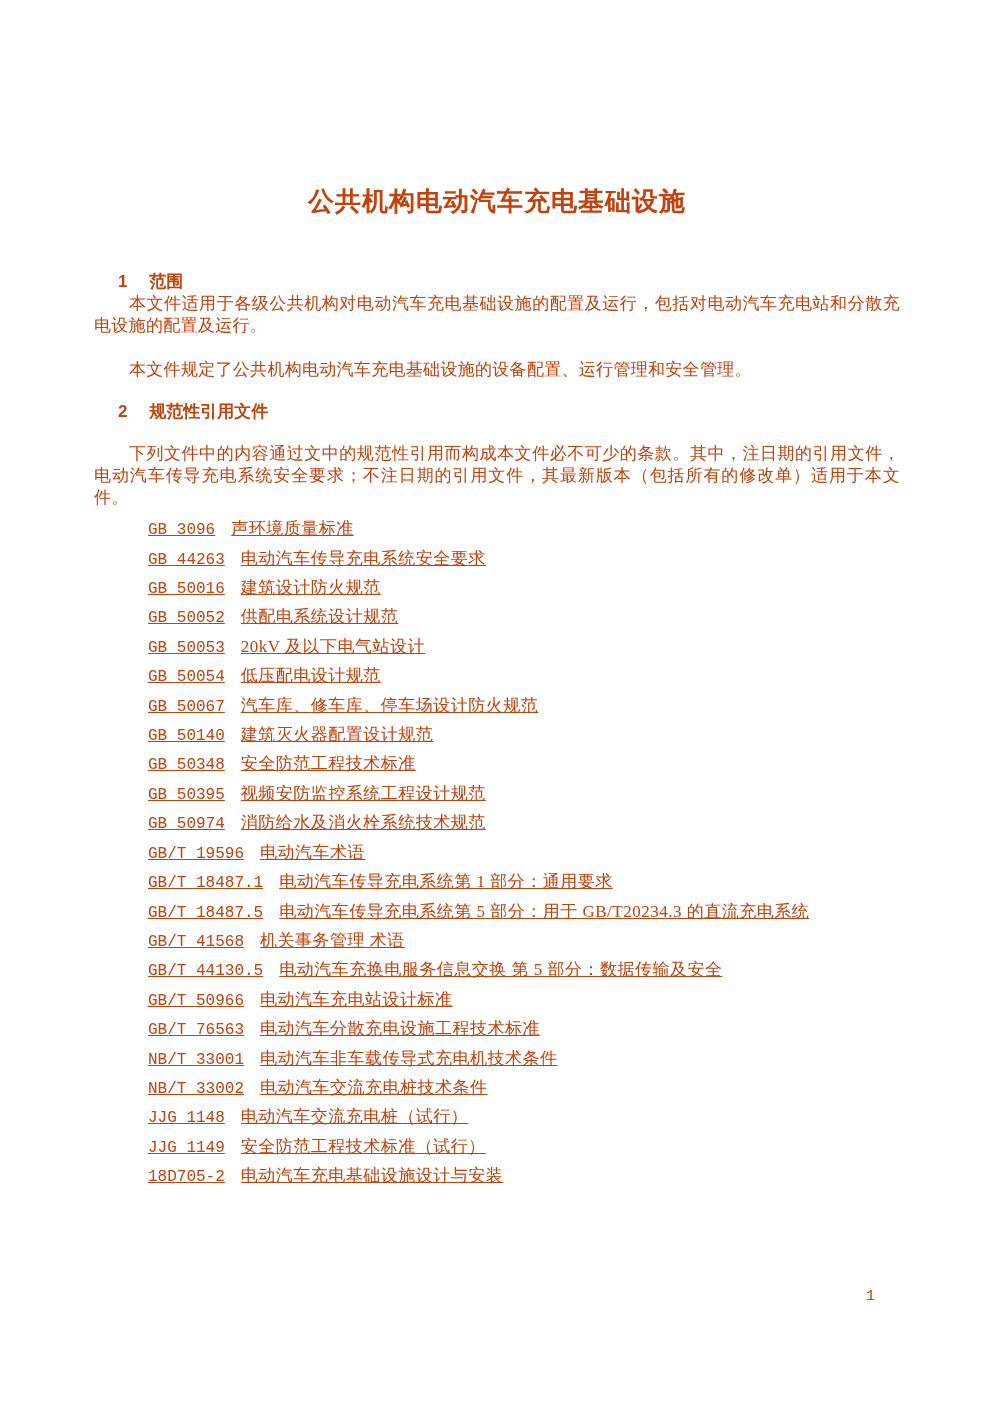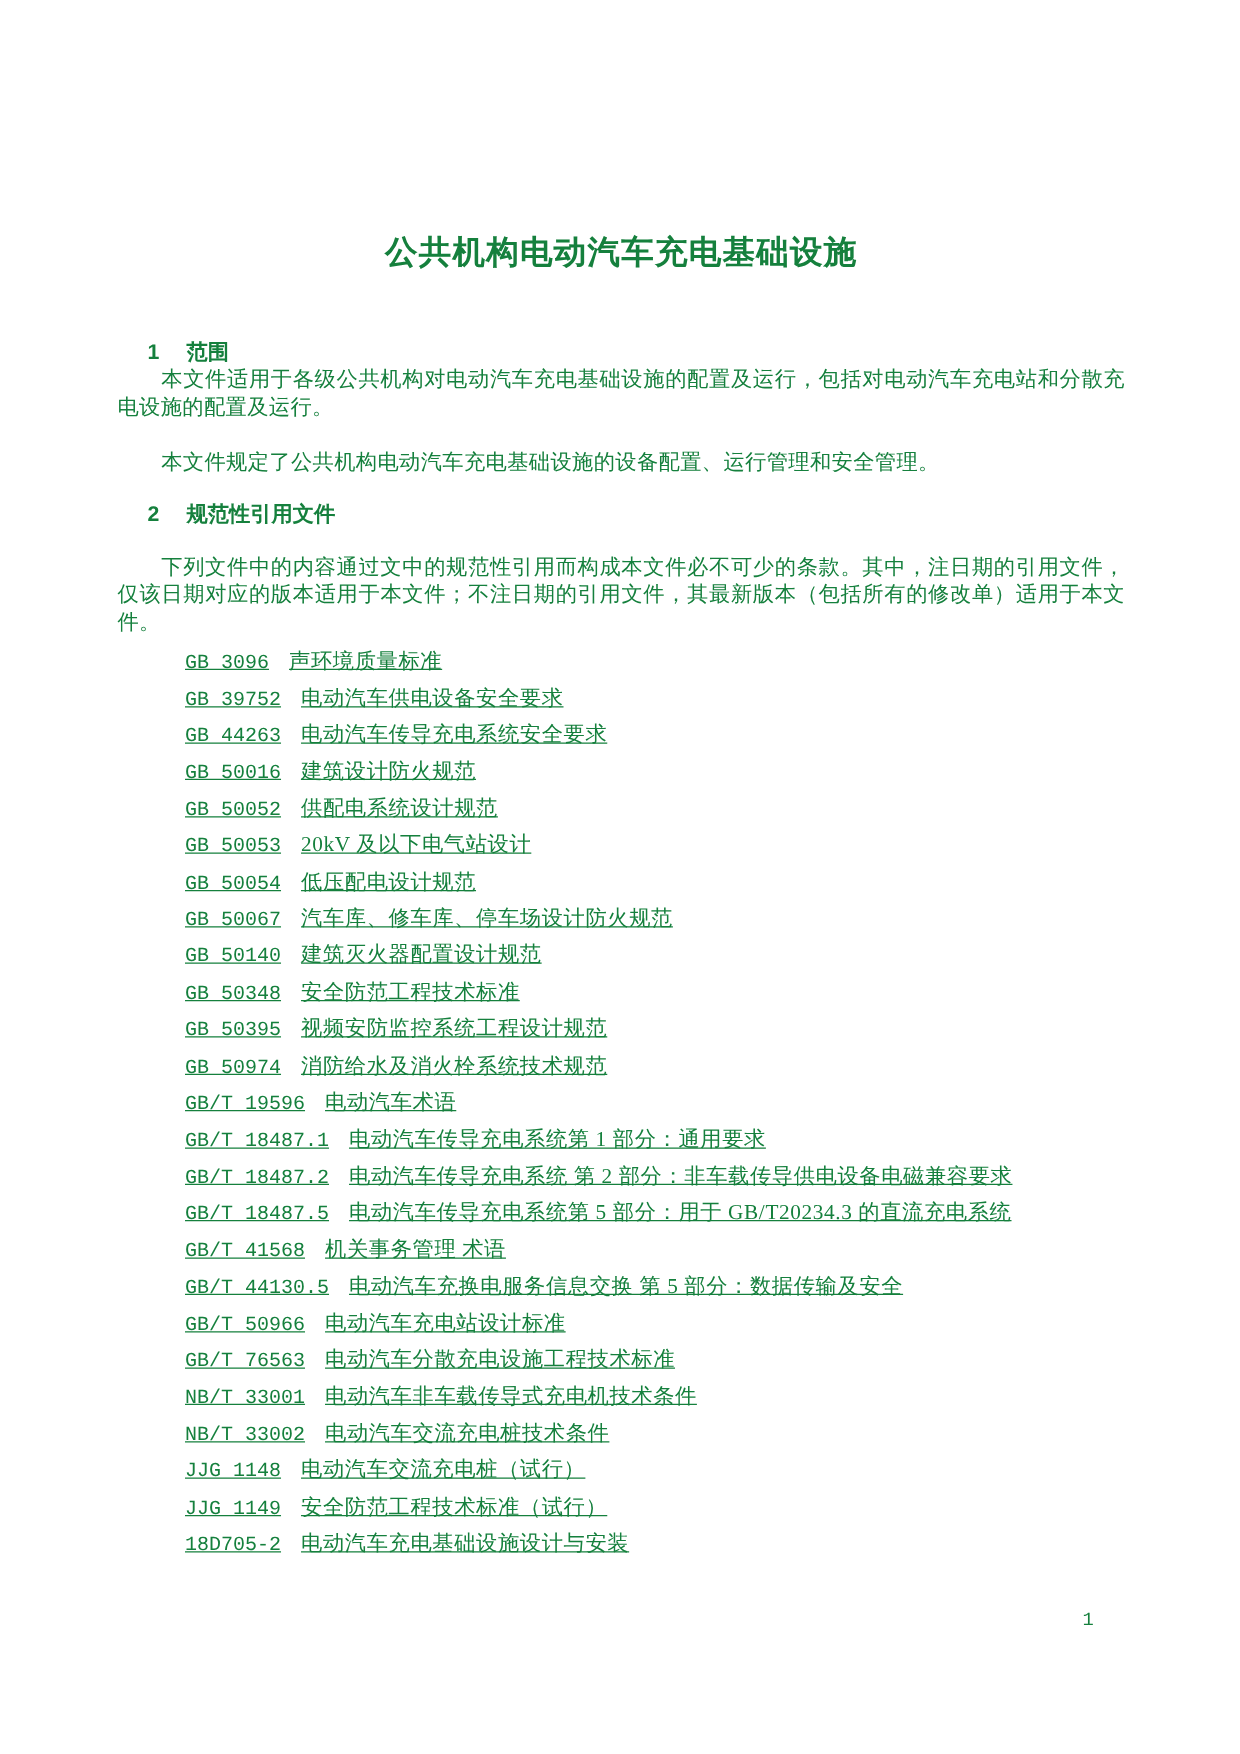--- a/index.html
+++ b/index.html
@@ -6,21 +6,21 @@
   html, body {
     margin: 0;
     padding: 0;
     background: #ffffff;
   }
   .page {
     position: relative;
     width: 992px;
     height: 1403px;
     background: #ffffff;
-    color: #15803d;
+    color: #c2410c;
     font-family: "Liberation Serif", "DejaVu Serif", serif;
     overflow: hidden;
   }
   .content {
     position: absolute;
     left: 94px;
     top: 0;
     width: 806px;
   }
   .doc-title {
@@ -99,28 +99,25 @@
 
     <p class="para">本文件适用于各级公共机构对电动汽车充电基础设施的配置及运行，包括对电动汽车充电站和分散充电设施的配置及运行。</p>
 
     <p class="para first">本文件规定了公共机构电动汽车充电基础设施的设备配置、运行管理和安全管理。</p>
 
     <div class="clause-heading clause-2">
       <span class="clause-num">2</span>
       <span class="clause-title">规范性引用文件</span>
     </div>
 
-    <p class="para intro">下列文件中的内容通过文中的规范性引用而构成本文件必不可少的条款。其中，注日期的引用文件，仅该日期对应的版本适用于本文件；不注日期的引用文件，其最新版本（包括所有的修改单）适用于本文件。</p>
+    <p class="para intro">下列文件中的内容通过文中的规范性引用而构成本文件必不可少的条款。其中，注日期的引用文件，电动汽车传导充电系统安全要求；不注日期的引用文件，其最新版本（包括所有的修改单）适用于本文件。</p>
 
     <ul class="ref-list">
         <li class="ref-item">
         <span class="ref-code">GB 3096</span><span class="ref-title">声环境质量标准</span>
-      </li>
-        <li class="ref-item">
-        <span class="ref-code">GB 39752</span><span class="ref-title">电动汽车供电设备安全要求</span>
       </li>
         <li class="ref-item">
         <span class="ref-code">GB 44263</span><span class="ref-title">电动汽车传导充电系统安全要求</span>
       </li>
         <li class="ref-item">
         <span class="ref-code">GB 50016</span><span class="ref-title">建筑设计防火规范</span>
       </li>
         <li class="ref-item">
         <span class="ref-code">GB 50052</span><span class="ref-title">供配电系统设计规范</span>
       </li>
@@ -143,23 +140,20 @@
         <span class="ref-code">GB 50395</span><span class="ref-title">视频安防监控系统工程设计规范</span>
       </li>
         <li class="ref-item">
         <span class="ref-code">GB 50974</span><span class="ref-title">消防给水及消火栓系统技术规范</span>
       </li>
         <li class="ref-item">
         <span class="ref-code">GB/T 19596</span><span class="ref-title">电动汽车术语</span>
       </li>
         <li class="ref-item">
         <span class="ref-code">GB/T 18487.1</span><span class="ref-title">电动汽车传导充电系统第 1 部分：通用要求</span>
-      </li>
-        <li class="ref-item">
-        <span class="ref-code">GB/T 18487.2</span><span class="ref-title">电动汽车传导充电系统 第 2 部分：非车载传导供电设备电磁兼容要求</span>
       </li>
         <li class="ref-item">
         <span class="ref-code">GB/T 18487.5</span><span class="ref-title">电动汽车传导充电系统第 5 部分：用于 GB/T20234.3 的直流充电系统</span>
       </li>
         <li class="ref-item">
         <span class="ref-code">GB/T 41568</span><span class="ref-title">机关事务管理 术语</span>
       </li>
         <li class="ref-item">
         <span class="ref-code">GB/T 44130.5</span><span class="ref-title">电动汽车充换电服务信息交换 第 5 部分：数据传输及安全</span>
       </li>

